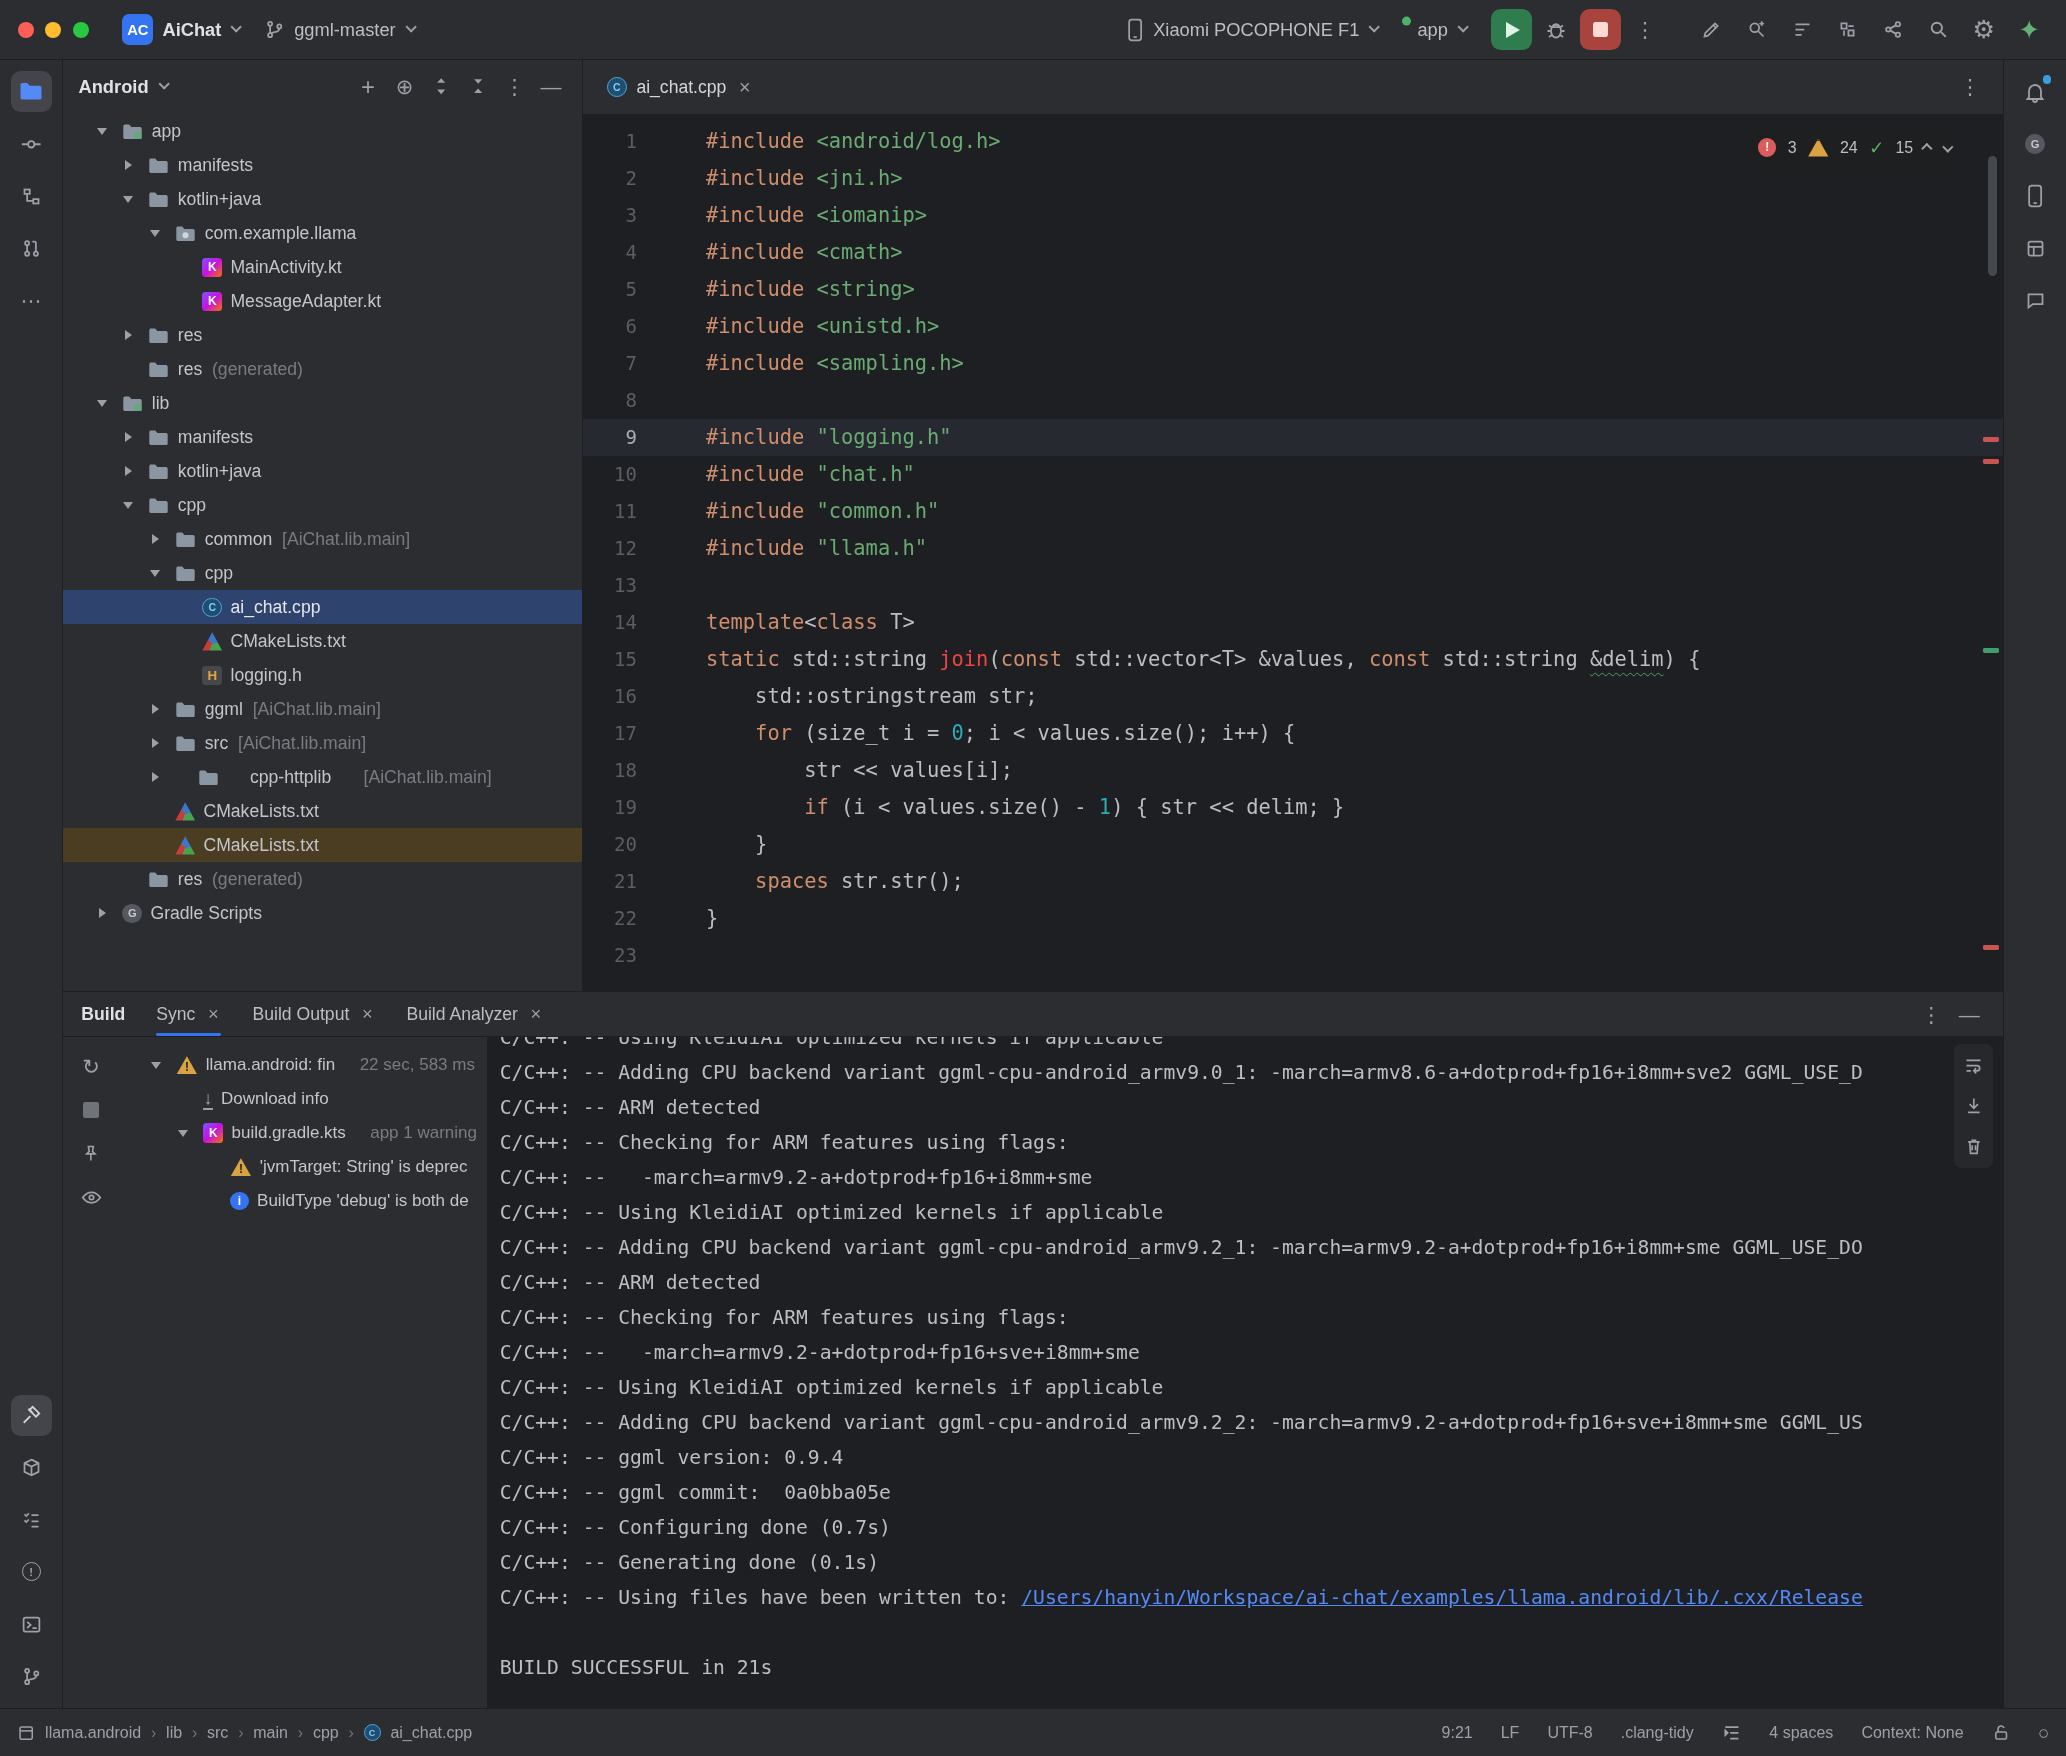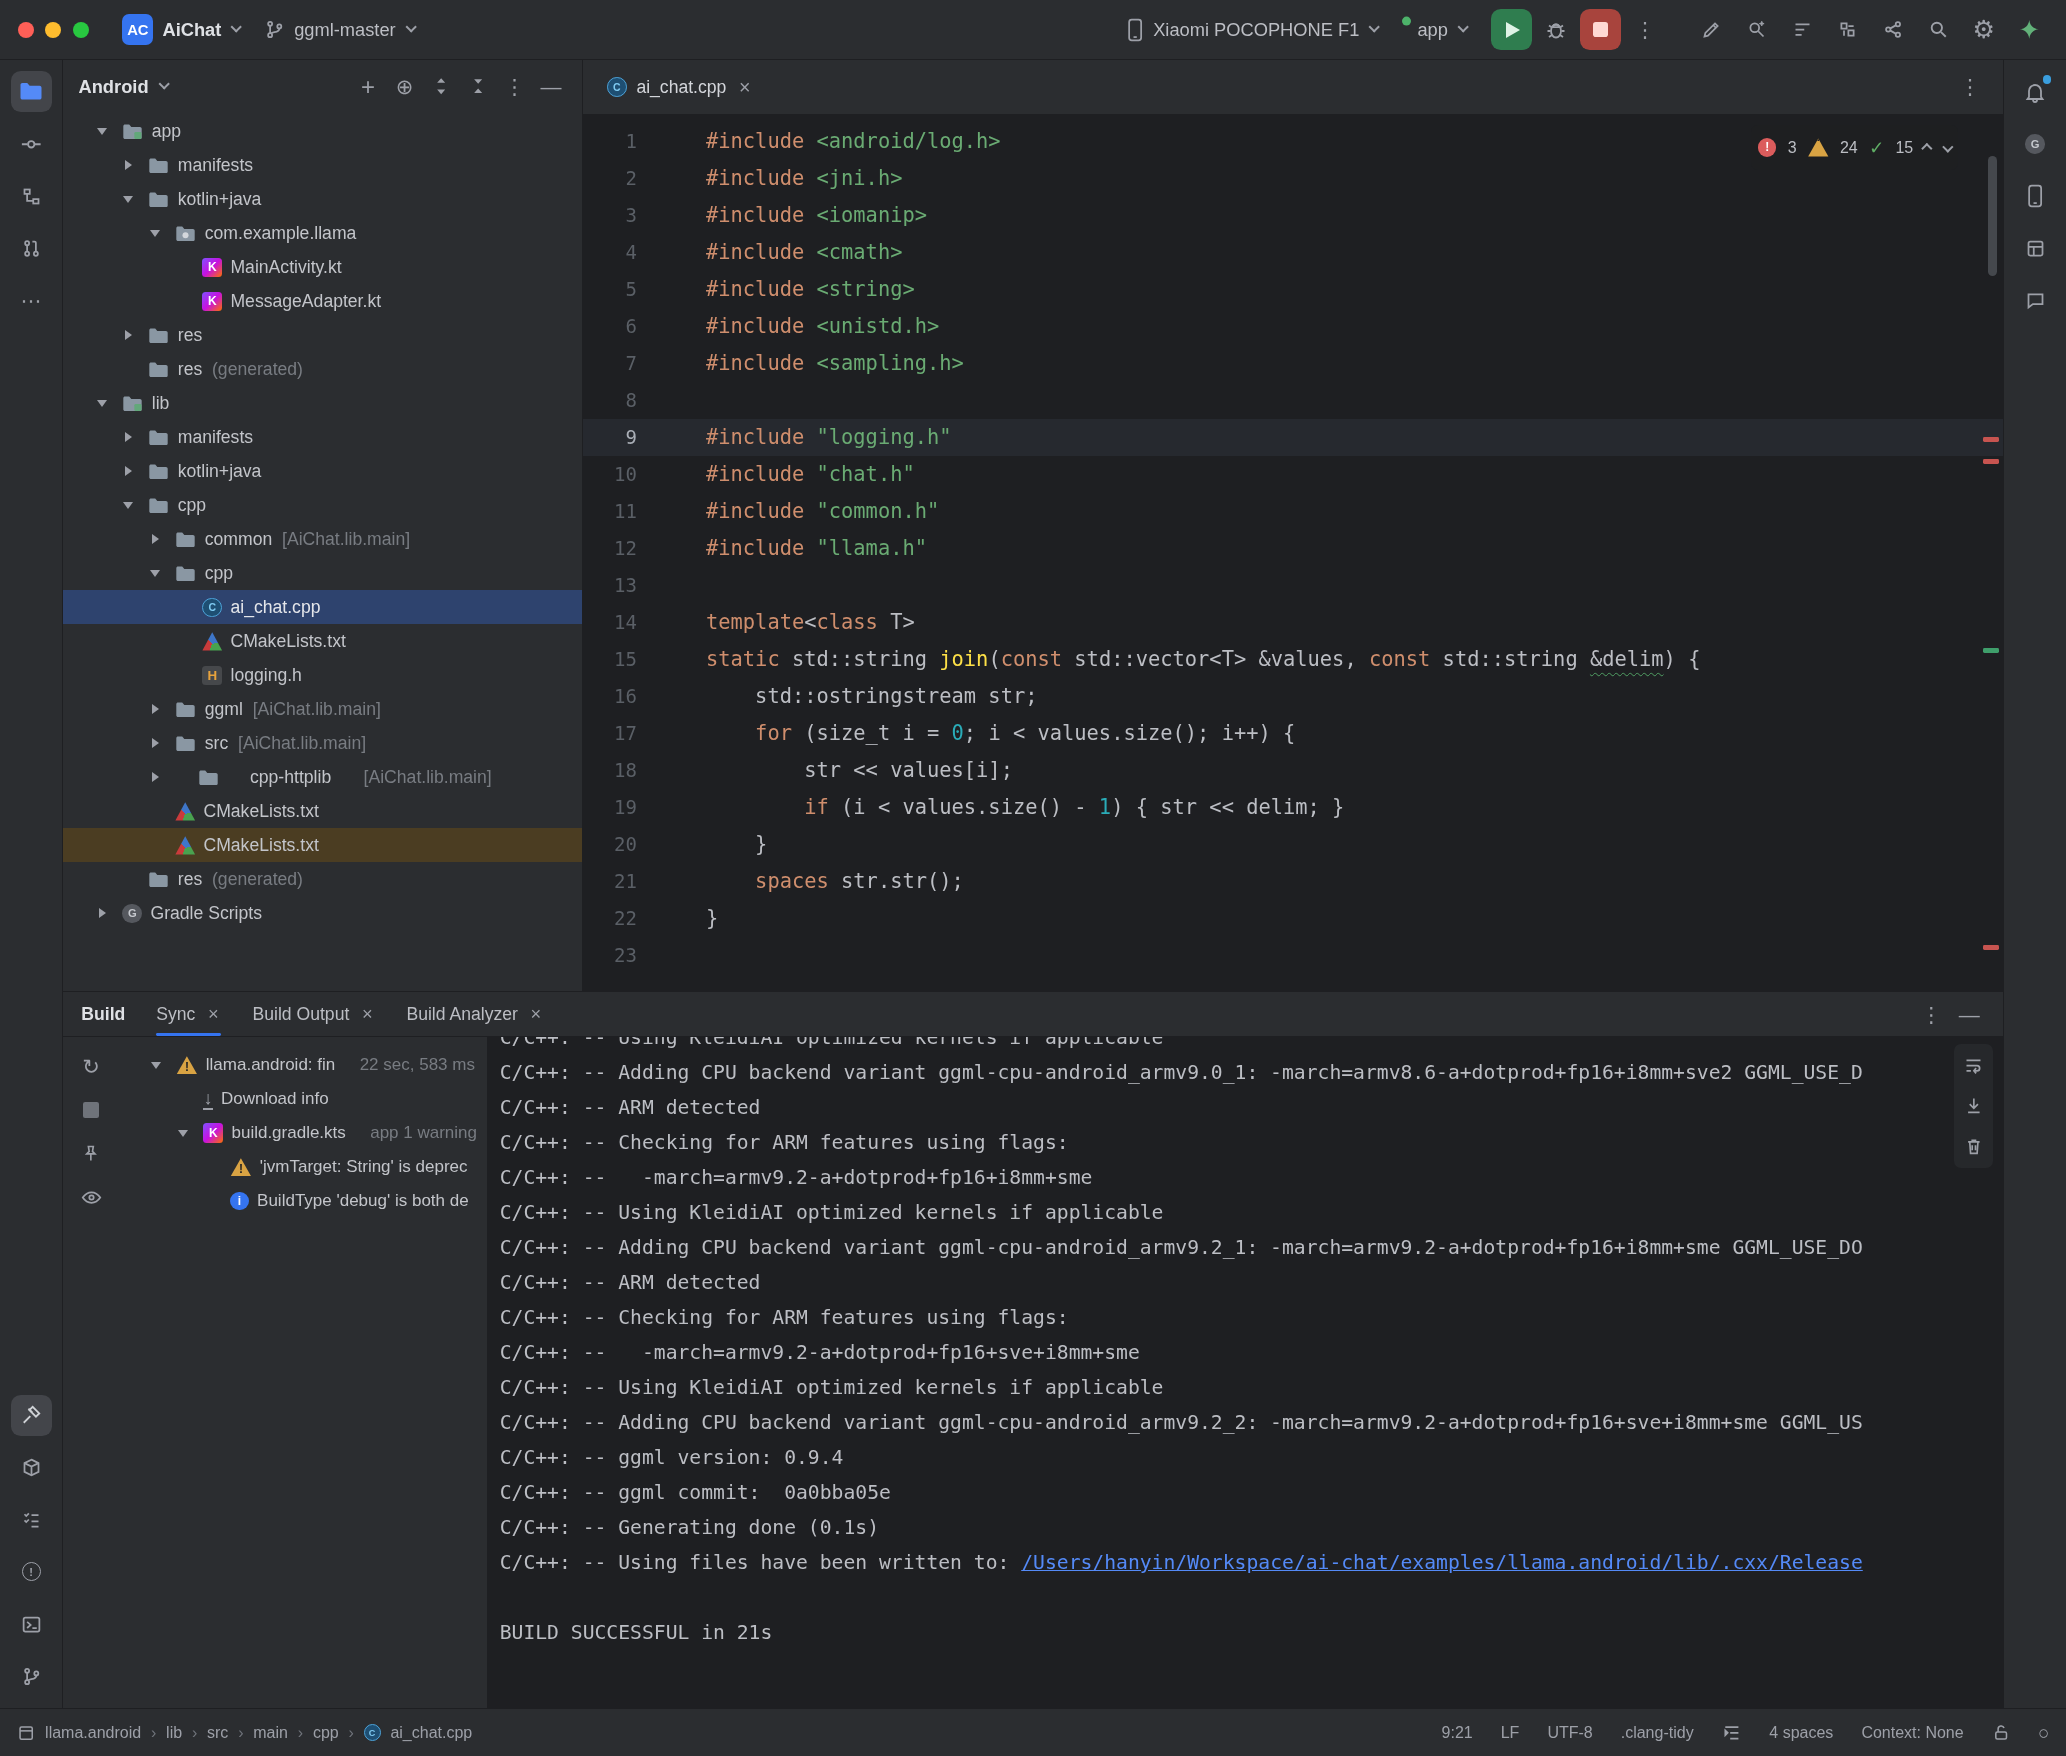--- a/index.html
+++ b/index.html
@@ -58,21 +58,21 @@
   .tabbar{height:55px;flex:0 0 auto;background:#2b2d30;border-bottom:1.4px solid #1e1f22;display:flex;align-items:center;padding:0 5.6px}
   .etab{display:flex;align-items:center;gap:9.8px;padding:0 18.3px;height:100%;font-size:17.6px;color:#d3d5da}
   .tabx{color:#9da0a8;font-size:19.7px;padding:0 2.8px}
   .tab-kebab{margin-left:auto;color:#9da0a8;font-size:21px;padding:0 17px}
   .codewrap{flex:1;position:relative;overflow:hidden;font-family:"DejaVu Sans Mono",monospace;font-size:20.4px;line-height:37px;padding-top:8.4px}
   .cl{display:flex;height:37px;white-space:pre}
   .cl.cur{background:#26292f}
   .ln{width:123px;flex:0 0 auto;text-align:right;padding-right:69px;color:#5a5f66;font-size:19px}
   .cl.cur .ln{color:#a9aeb6}
   .lc{flex:1}
-  .s-kw{color:#cf8e6d}.s-str{color:#6aab73}.s-num{color:#2aacb8}.s-fn{color:#fde047}
+  .s-kw{color:#cf8e6d}.s-str{color:#6aab73}.s-num{color:#2aacb8}.s-fn{color:#ef4444}
   .s-warn{text-decoration-line:underline;text-decoration-style:wavy;text-decoration-color:#4f9e63;text-decoration-thickness:1.4px;text-underline-offset:5.6px}
   .inspect{position:absolute;top:9.8px;right:45px;display:flex;align-items:center;gap:11.2px;font-family:"Liberation Sans",sans-serif;font-size:16px;color:#bcbec4;background:rgba(30,31,34,.6);padding:4.2px 7px;border-radius:7px}
   .scrollthumb{position:absolute;right:5.6px;top:41px;width:9.8px;height:120px;border-radius:4.9px;background:#45484d}
   .stripe{position:absolute;right:4.2px;width:15.5px;height:4.9px;border-radius:1.4px}
 
   
   .build{height:717px;flex:0 0 auto;background:#2b2d30;border-top:1.4px solid #1e1f22;display:flex;flex-direction:column;min-height:0}
   .btabs{height:45px;flex:0 0 auto;display:flex;align-items:center;padding:0 18.3px;gap:31px;border-bottom:1.4px solid #1e1f22;font-size:17.6px}
   .btitle{font-weight:700;color:#dfe1e5}
   .btab{display:flex;align-items:center;gap:9.8px;color:#bcbec4;height:100%;position:relative}
@@ -782,20 +782,21 @@
                 <div class="conl"><span>C/C++: --   -march=armv9.2-a+dotprod+fp16+i8mm+sme</span></div>
                 <div class="conl"><span>C/C++: -- Using KleidiAI optimized kernels if applicable</span></div>
                 <div class="conl"><span>C/C++: -- Adding CPU backend variant ggml-cpu-android_armv9.2_1: -march=armv9.2-a+dotprod+fp16+i8mm+sme GGML_USE_DO</span></div>
                 <div class="conl"><span>C/C++: -- ARM detected</span></div>
                 <div class="conl"><span>C/C++: -- Checking for ARM features using flags:</span></div>
                 <div class="conl"><span>C/C++: --   -march=armv9.2-a+dotprod+fp16+sve+i8mm+sme</span></div>
                 <div class="conl"><span>C/C++: -- Using KleidiAI optimized kernels if applicable</span></div>
                 <div class="conl"><span>C/C++: -- Adding CPU backend variant ggml-cpu-android_armv9.2_2: -march=armv9.2-a+dotprod+fp16+sve+i8mm+sme GGML_US</span></div>
                 <div class="conl"><span>C/C++: -- ggml version: 0.9.4</span></div>
                 <div class="conl"><span>C/C++: -- ggml commit:  0a0bba05e</span></div>
+                <div class="conl"><span>C/C++: -- Configuring done (0.7s)</span></div>
                 <div class="conl"><span>C/C++: -- Generating done (0.1s)</span></div>
                 <div class="conl"><span>C/C++: -- Using files have been written to: </span><span class="cl-a">/Users/hanyin/Workspace/ai-chat/examples/llama.android/lib/.cxx/Release</span></div>
                 <div class="conl"></div>
                 <div class="conl"><span>BUILD SUCCESSFUL in 21s</span></div>
               </div>
             <div class="conicons" id="conicons">
                 <span class="phbtn">
                   <span class="ic">
                     <svg width="21" height="21" viewBox="0 0 24 24" fill="none" stroke="#9da0a8" stroke-width="2">
                       <path d="M4 6h16M4 12h12a3 3 0 0 1 0 6h-3M4 18h5"></path>

